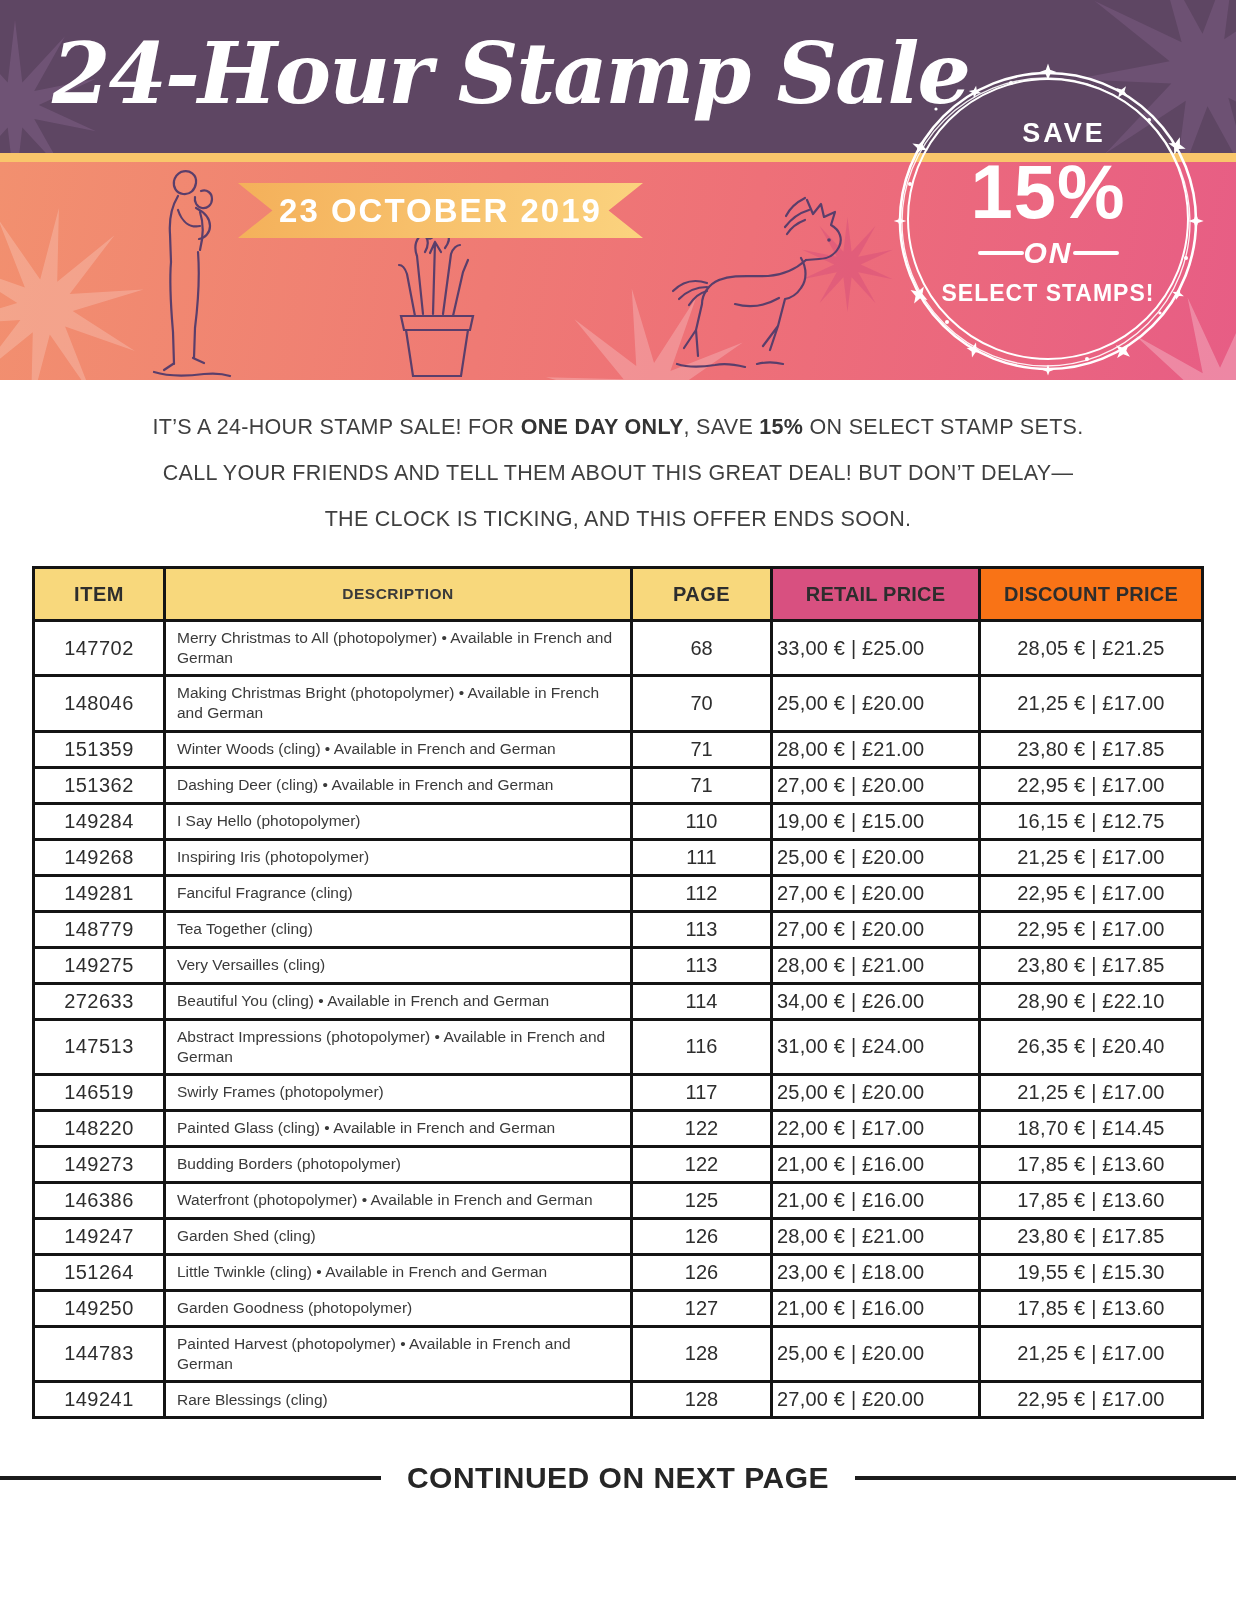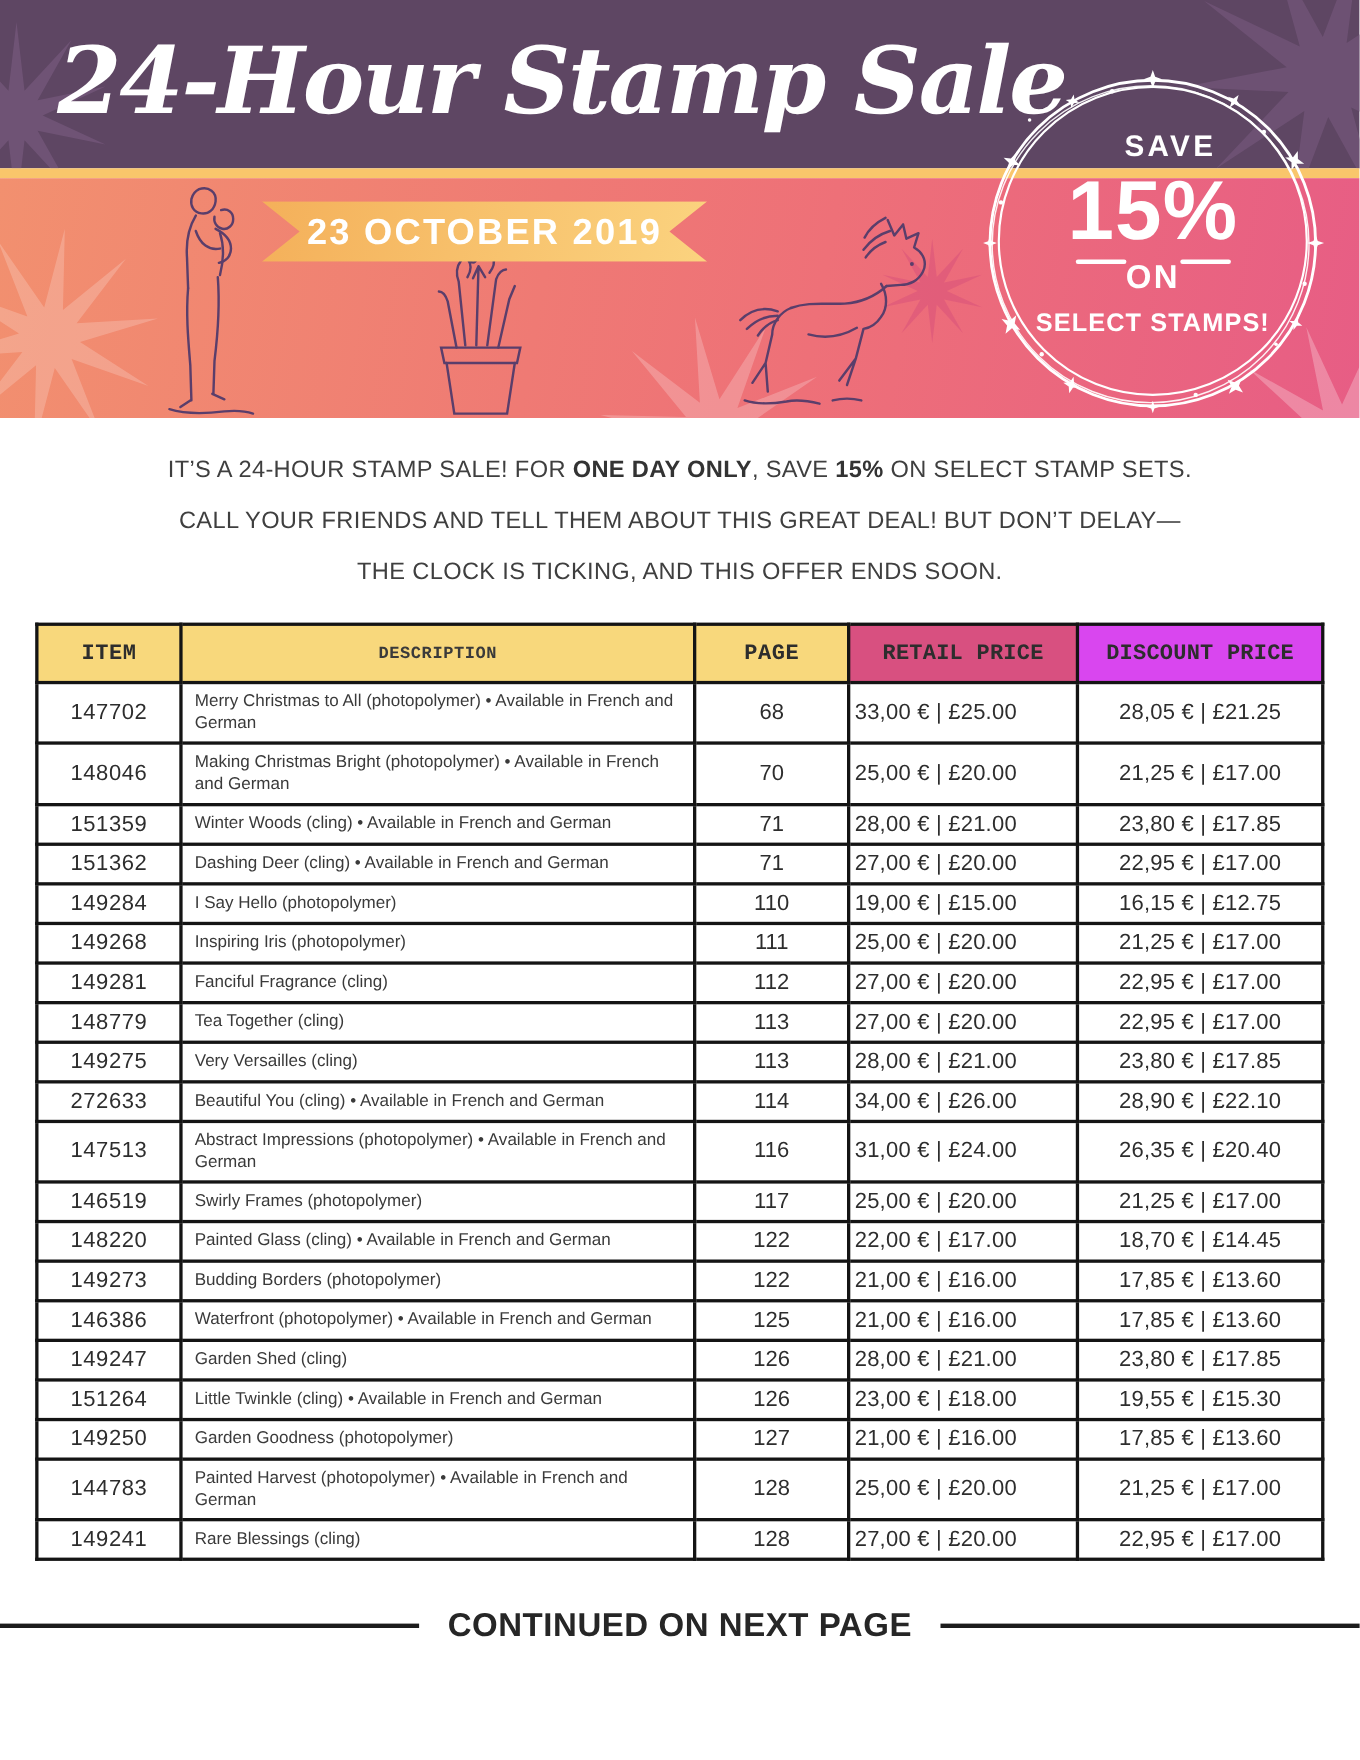--- a/index.html
+++ b/index.html
@@ -37,37 +37,37 @@
   
   .badge{position:absolute;left:890px;top:63px;width:316px;height:316px;z-index:5;}
   .badge svg{position:absolute;left:0;top:0;}
   .badge-text{
     position:absolute;left:0;top:0;width:100%;height:100%;
     display:flex;flex-direction:column;align-items:center;color:#fff;
     padding-top:55px;box-sizing:border-box;text-align:center;
   }
   .badge-save{font-size:27px;font-weight:700;letter-spacing:3px;margin-left:32px;}
   .badge-pct{font-size:76px;font-weight:700;line-height:1.12;letter-spacing:1px;}
-  .badge-onrow{display:flex;align-items:flex-start;gap:0;margin-top:2px;}
+  .badge-onrow{display:flex;align-items:center;gap:0;margin-top:2px;font-style:italic;}
   .badge-on{font-size:30px;font-weight:700;letter-spacing:2px;}
   .dash{width:46px;height:4px;background:#fff;border-radius:2px;}
   .badge-select{font-size:23px;font-weight:700;letter-spacing:1px;margin-top:10px;}
 
   
   .intro{margin:24px 40px 0;text-align:center;color:#3f3f3f;font-size:21.5px;line-height:46px;letter-spacing:0.3px;}
   .intro p{margin:0;}
   .intro .b{font-weight:700;color:#333;}
 
   
   table.price{width:1124px;margin:24px auto 0;border-collapse:collapse;table-layout:fixed;}
   table.price th,table.price td{border:3px solid #141414;vertical-align:middle;}
-  th{height:38px;font-size:20px;font-weight:700;letter-spacing:0.5px;font-family:Liberation Mono, monospace;}
+  th{height:38px;font-size:20px;font-weight:700;letter-spacing:0.5px;}
   .th-yellow{background:#f8d87c;color:#35312b;}
   .th-pink{background:#d85080;color:#ffffff;}
-  .th-purple{background:#d946ef;color:#ffffff;}
+  .th-purple{background:#f97316;color:#ffffff;}
   .col-item{width:126px;text-align:center;font-size:20px;color:#2d2d2d;letter-spacing:0.5px;}
   .col-description{width:442px;text-align:left;font-size:15.5px;color:#3a3a3a;padding:6px 11px;line-height:1.3;}
   .col-page{width:135px;text-align:center;font-size:20px;color:#2d2d2d;}
   .col-retail{width:203px;font-size:20px;color:#2d2d2d;letter-spacing:0.2px;}
   .col-discount{width:218px;text-align:center;font-size:20px;color:#2d2d2d;letter-spacing:0.2px;}
   td.col-item,td.col-page,td.col-retail,td.col-discount{padding:5px 4px;}
 
   
   .continued{margin-top:42px;display:flex;align-items:center;justify-content:center;gap:26px;}
   .continued .rule{flex:0 0 388px;height:4px;background:#1c1c1c;}

